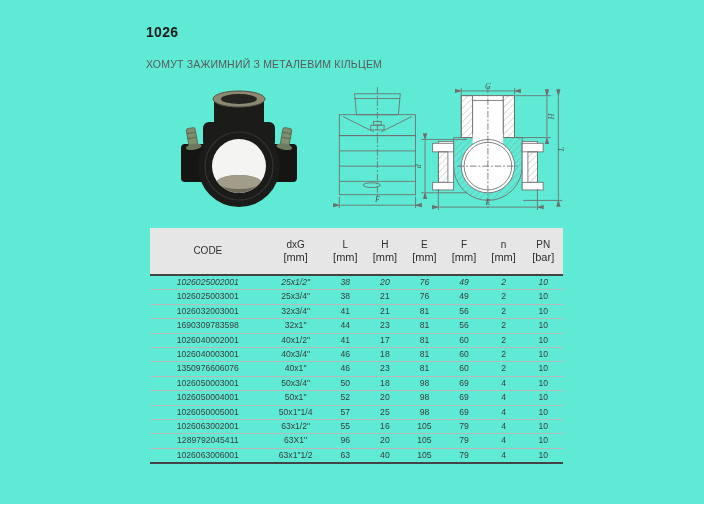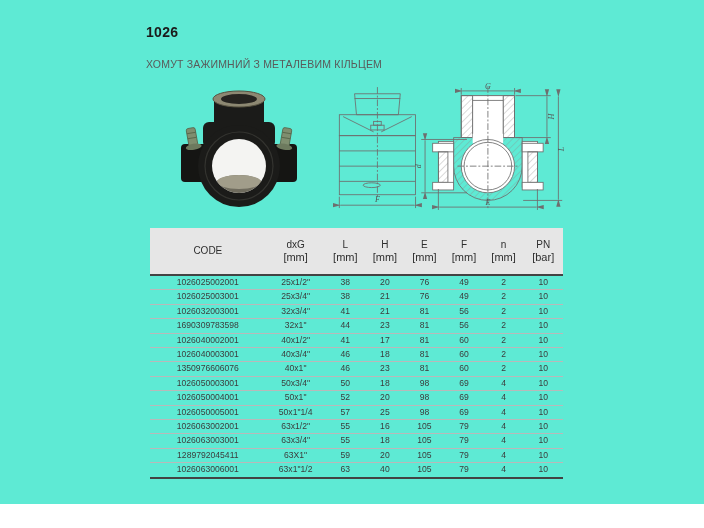--- a/index.html
+++ b/index.html
@@ -22,21 +22,21 @@
 
   .spec-table{position:absolute;left:150px;top:228px;width:413px;
     border-collapse:collapse;table-layout:fixed;color:#3c3c3c;}
   .spec-table thead th{background:var(--header-bg);font-weight:normal;
     border-bottom:2.5px solid var(--line-dark);height:47px;
     vertical-align:middle;padding:0;font-size:10px;color:#2e2e2e;}
   .th-unit{font-size:11px;margin-top:1px;}
   .spec-table tbody td{height:13.4px;line-height:13.4px;padding:0;
     text-align:center;font-size:8.6px;border-top:1px solid var(--row-line);
     white-space:nowrap;overflow:hidden;}
-  .spec-table tbody tr:first-child td{border-top:none;}
+  .spec-table tbody tr:first-child td{border-top:none;font-style:italic;}
   .spec-table tbody tr:last-child td{border-bottom:2.5px solid var(--line-dark);}
   col.c-code{width:28%;} col.c-dxg{width:14.5%;} col.c-num{width:9.58%;}
 
   .dim{font-family:"Liberation Serif",serif;font-style:italic;
     font-size:8.5px;fill:#555;}
   .logo-text{font-family:"Liberation Sans",sans-serif;font-weight:bold;
     font-style:italic;letter-spacing:1px;}
 </style>
 </head>
 <body>
@@ -321,33 +321,23 @@
           <td>1026063002001</td>
           <td>63x1/2"</td>
           <td>55</td>
           <td>16</td>
           <td>105</td>
           <td>79</td>
           <td>4</td>
           <td>10</td>
         </tr>
         <tr>
-          <td>1026063003001</td>
-          <td>63x3/4"</td>
-          <td>55</td>
-          <td>18</td>
-          <td>105</td>
-          <td>79</td>
-          <td>4</td>
-          <td>10</td>
-        </tr>
-        <tr>
           <td>1289792045411</td>
           <td>63X1"</td>
-          <td>59</td>
+          <td>96</td>
           <td>20</td>
           <td>105</td>
           <td>79</td>
           <td>4</td>
           <td>10</td>
         </tr>
         <tr>
           <td>1026063006001</td>
           <td>63x1"1/2</td>
           <td>63</td>

